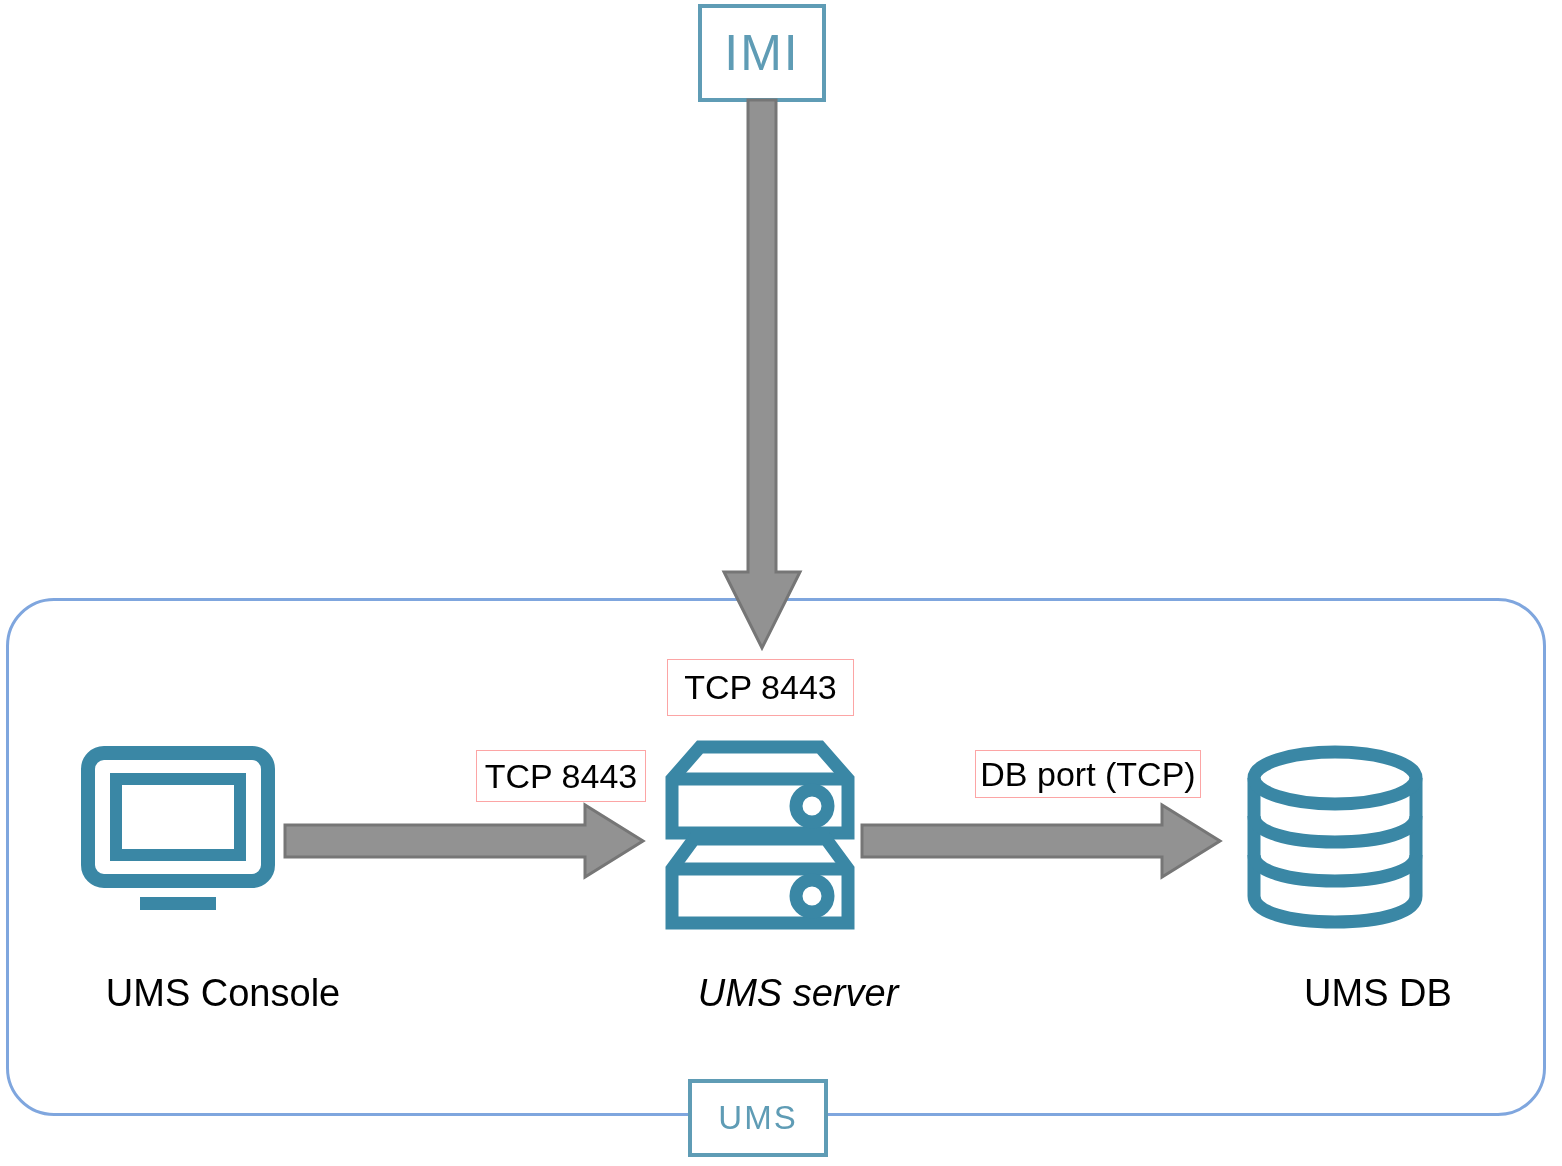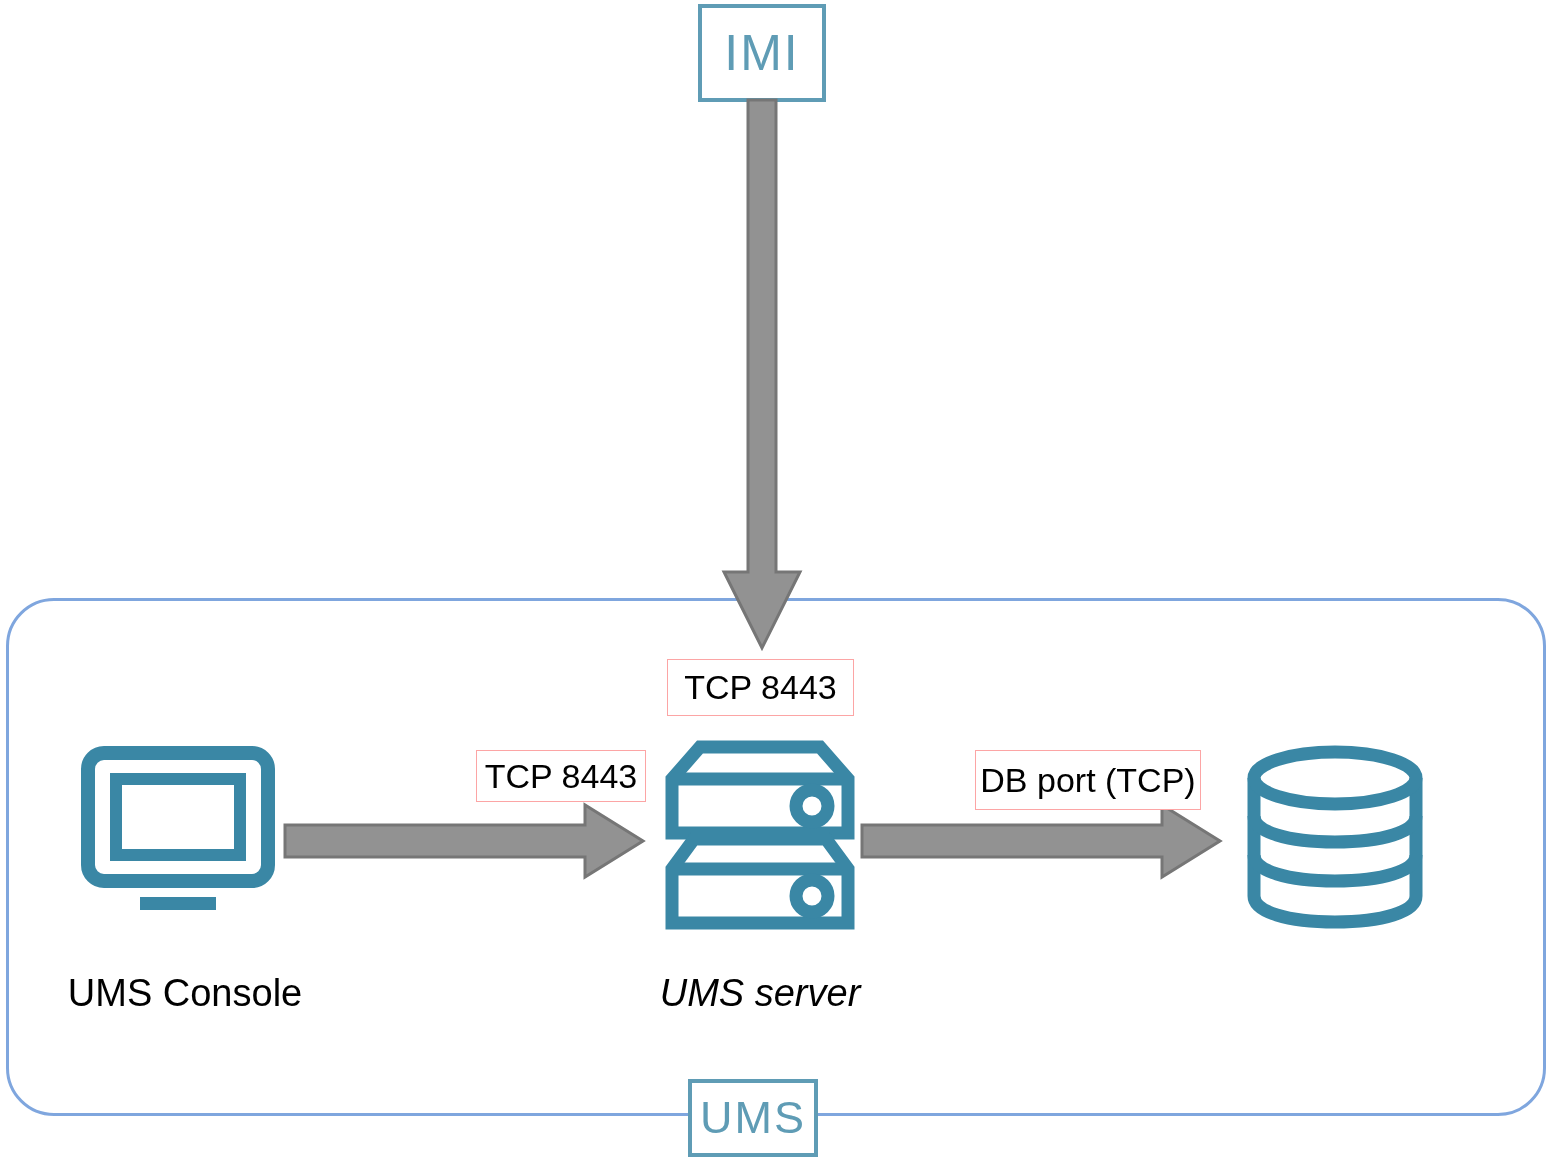--- a/index.html
+++ b/index.html
@@ -48,60 +48,61 @@
     left: 698px;
     top: 4px;
     width: 128px;
     height: 98px;
     font-size: 50px;
     align-items: center;
   }
   #ums-tag {
     left: 688px;
     top: 1079px;
-    width: 130px;
+    width: 140px;
     height: 78px;
-    font-size: 45px;
+    font-size: 33px;
     z-index: 6;
   }
 
   
   .port-label {
     border: 1px solid #fca5a5;
     background: #ffffff;
     box-sizing: border-box;
     display: flex;
     align-items: center;
     justify-content: center;
     color: #000000;
     font-size: 34px;
     white-space: nowrap;
     z-index: 5;
   }
   #port-label-imi   { left: 667px;  top: 659px; width: 187px; height: 57px; }
   #port-label-console { left: 476px; top: 750px; width: 170px; height: 52px; }
-  #port-label-db    { left: 975px;  top: 750px; width: 226px; height: 60px; }
+  #port-label-db    { left: 975px;  top: 750px; width: 226px; height: 48px; }
 
   
   .arrow-svg { overflow: visible; }
   #arrow-imi-down   { left: 700px; top: 100px; }
   #arrow-console    { left: 285px; top: 805px; }
   #arrow-db         { left: 862px; top: 805px; }
 
   
   #icon-console { left: 78px;   top: 745px; }
   #icon-server  { left: 660px;  top: 735px; }
   #icon-db      { left: 1240px; top: 742px; }
 
   
   .node-caption {
     color: #000000;
     font-size: 38px;
     white-space: nowrap;
     text-align: center;
+    padding-left: 38px;
   }
   #caption-console { left: 0px;   top: 972px; width: 370px; }
   #caption-server  { left: 575px; top: 972px; width: 370px; font-style: italic; }
   #caption-db      { left: 1155px; top: 972px; width: 370px; }
 </style>
 </head>
 <body>
 
 <div id="canvas">
 
@@ -156,18 +157,19 @@
     <path d="M14,36 L14,154" fill="none" stroke="#3A87A5" stroke-width="13"></path>
     <path d="M176,36 L176,154" fill="none" stroke="#3A87A5" stroke-width="13"></path>
     <ellipse cx="95" cy="36" rx="81" ry="26" fill="none" stroke="#3A87A5" stroke-width="13"></ellipse>
     <path d="M14,74 C14,90 48,100 95,100 C142,100 176,90 176,74" fill="none" stroke="#3A87A5" stroke-width="13"></path>
     <path d="M14,113 C14,129 48,139 95,139 C142,139 176,129 176,113" fill="none" stroke="#3A87A5" stroke-width="13"></path>
     <path d="M14,154 C14,170 48,180 95,180 C142,180 176,170 176,154" fill="none" stroke="#3A87A5" stroke-width="13"></path>
   </svg>
 
   <div class="abs node-caption" id="caption-console">UMS Console</div>
   <div class="abs node-caption" id="caption-server">UMS server</div>
+  <div class="abs node-caption" id="caption-db">UMS DB</div>
 
   <div class="abs tag-box" id="ums-tag">
     <span>UMS</span>
   </div>
 
 </div>
 
 </body></html>

